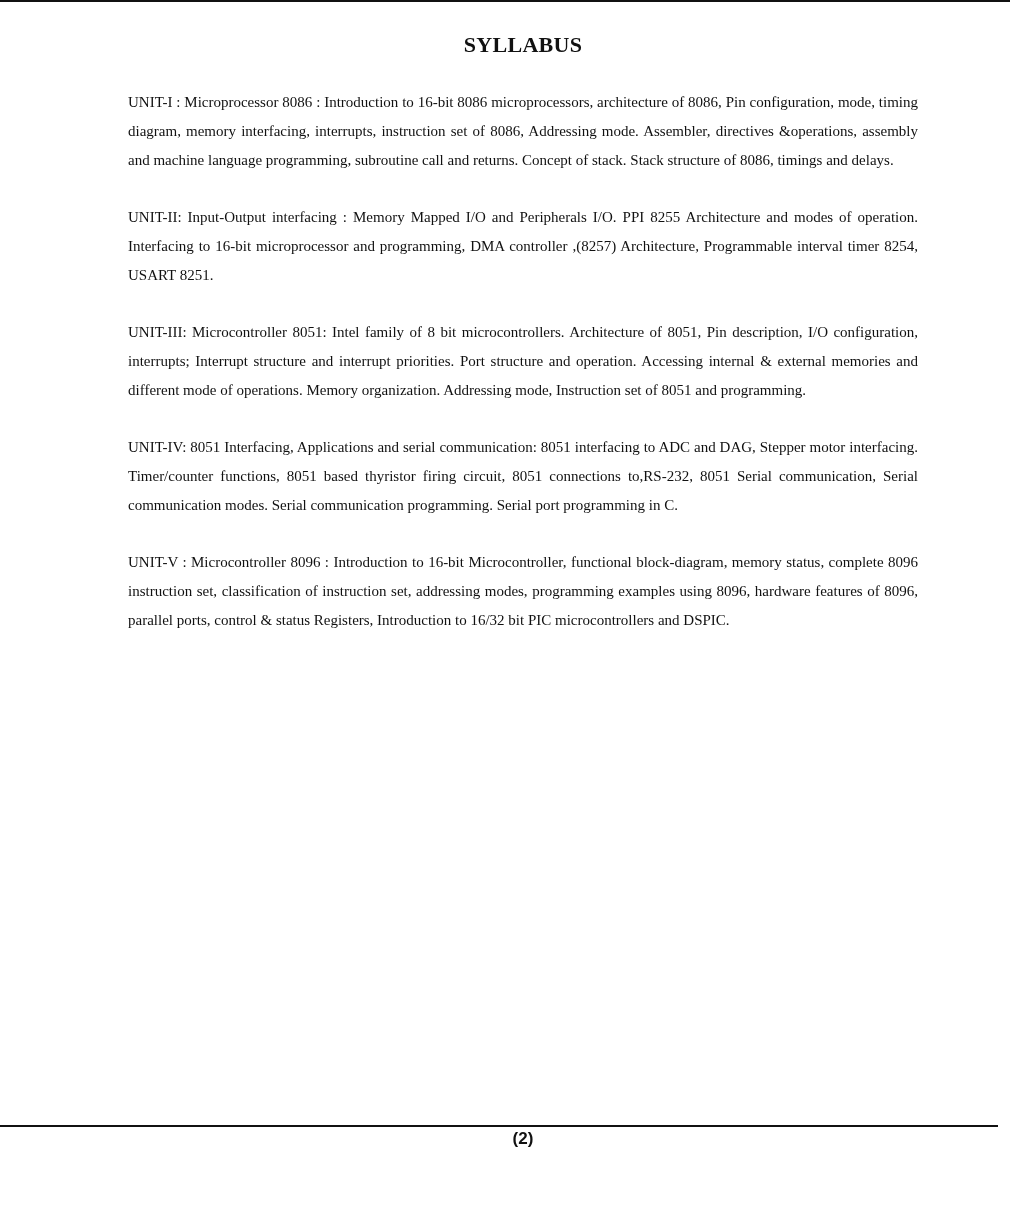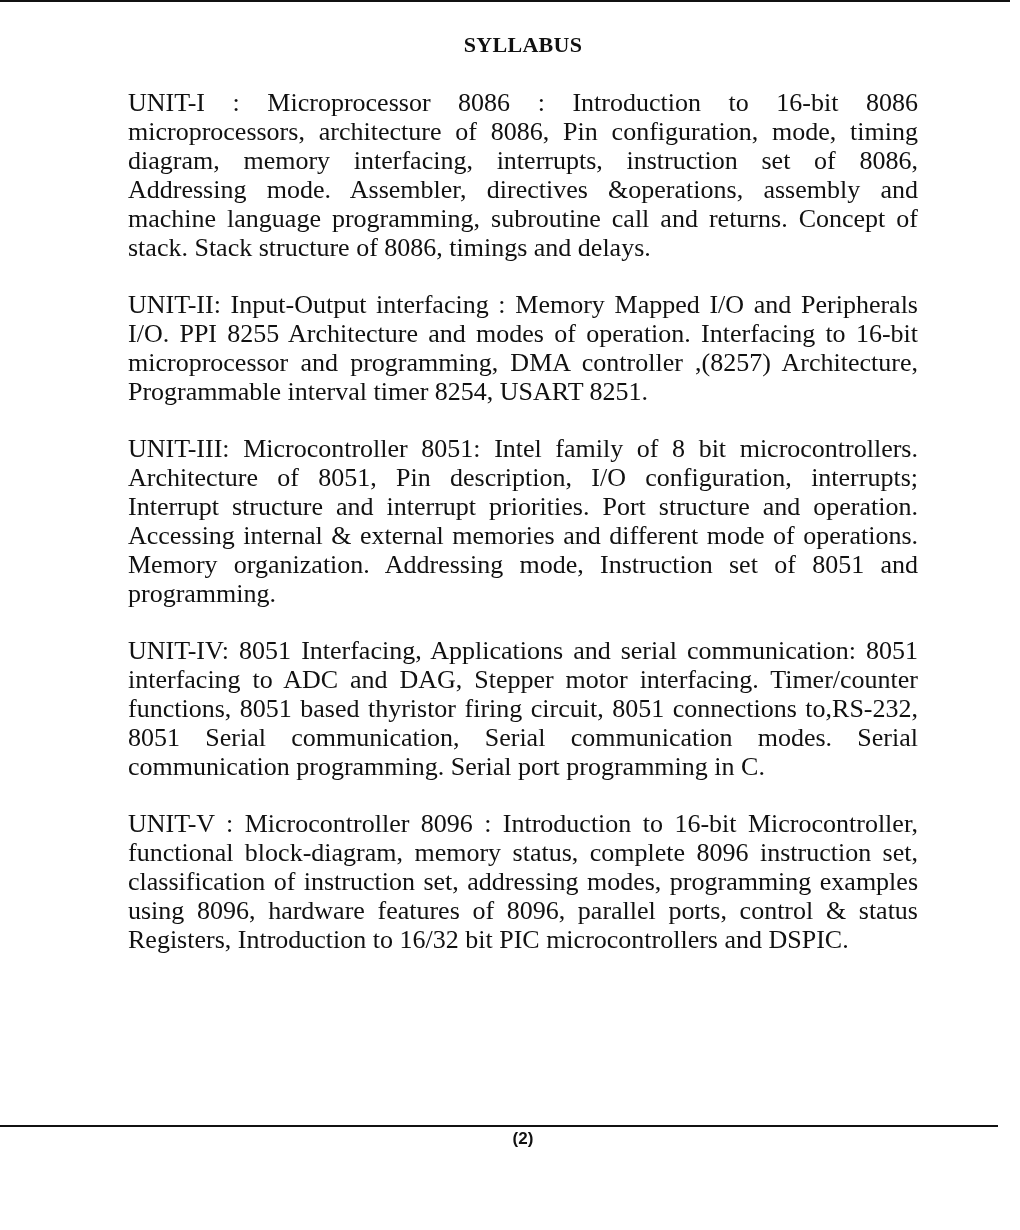--- a/index.html
+++ b/index.html
@@ -35,21 +35,21 @@
       line-height: 30px;
     }
     .content {
       position: absolute;
       left: 128px;
       top: 88px;
       width: 790px;
     }
     .unit {
       margin: 0 0 28px 0;
-      font-size: 26px;
+      font-size: 15px;
       line-height: 29px;
       text-align: justify;
     }
     .bottom-rule {
       position: absolute;
       left: 0;
       top: 1125px;
       width: 998px;
       height: 0;
       border-top: 2px solid #111111;

